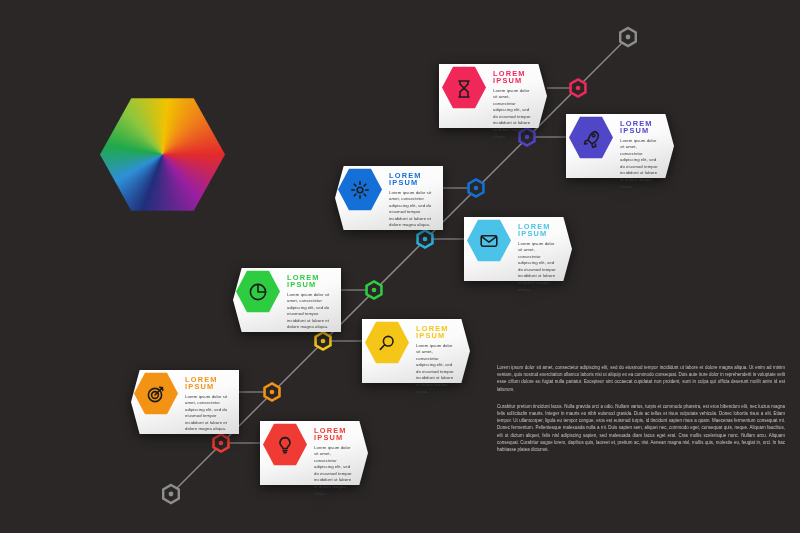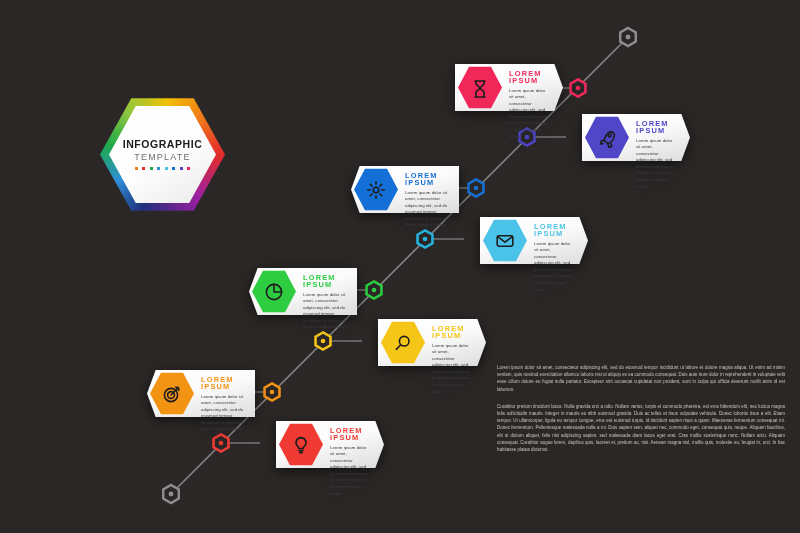--- a/index.html
+++ b/index.html
@@ -39,23 +39,22 @@
     line-height:1;
   }
   .logo-sub{
     font-size:9px;letter-spacing:1.2px;color:#6e6e6e;margin-top:3px;line-height:1;
   }
   .logo-dots{display:flex;gap:4.5px;margin-top:5px;}
   .logo-dots i{width:3px;height:3px;display:block;border-radius:0;}
 
   
   .card{
-    position:absolute;height:47px;
+    position:absolute;height:64px;
     filter:drop-shadow(0 3px 6px rgba(0,0,0,.6));
-    margin-left:16px;
   }
   .card .plate{
     position:absolute;inset:0;
     background:linear-gradient(165deg,#ffffff 0%,#fbfbfb 45%,#dcdcdc 100%);
   }
   .card.dir-r .plate{clip-path:polygon(0 0,92% 0,100% 50%,92% 100%,0 100%);}
   .card.dir-l .plate{clip-path:polygon(8% 0,100% 0,100% 100%,8% 100%,0 50%);}
   .card .hex{
     position:absolute;top:2px;width:44px;height:43px;
     clip-path:polygon(25% 2%,75% 2%,100% 50%,75% 98%,25% 98%,0% 50%);
@@ -136,34 +135,20 @@
         <circle cx="272" cy="392" r="2.3" fill="#f39314"></circle>
       </g>
       <g>
         <path d="M221.00 434.40L228.45 438.70L228.45 447.30L221.00 451.60L213.55 447.30L213.55 438.70Z" fill="#2b2727" stroke="#ef3b33" stroke-width="2.6"></path>
         <circle cx="221" cy="443" r="2.3" fill="#ef3b33"></circle>
       </g>
     </svg>
 
   <div class="logo-wrap">
     <div class="logo-outer"></div>
-    <div class="logo-inner">
-      <div class="logo-title">INFOGRAPHIC</div>
-      <div class="logo-sub">TEMPLATE</div>
-      <div class="logo-dots" id="logo-dots">
-          <i style="background: rgb(239, 125, 26);"></i>
-          <i style="background: rgb(232, 50, 47);"></i>
-          <i style="background: rgb(31, 169, 74);"></i>
-          <i style="background: rgb(47, 143, 216);"></i>
-          <i style="background: rgb(75, 195, 232);"></i>
-          <i style="background: rgb(20, 112, 214);"></i>
-          <i style="background: rgb(79, 70, 200);"></i>
-          <i style="background: rgb(240, 40, 90);"></i>
-        </div>
-    </div>
   </div>
 
   <div id="cards-host">
       <div class="card dir-r" style="left: 439px; top: 64px; width: 108px;">
         <div class="plate"></div>
         <div class="hex" style="background: rgb(240, 40, 90);">
           <svg viewBox="0 0 20 20">
             <path d="M5 3h10M5 19h10M6 3v3.2L10 10 6 13.8V19M14 3v3.2L10 10l4 3.8V19"></path>
           </svg>
         </div>

